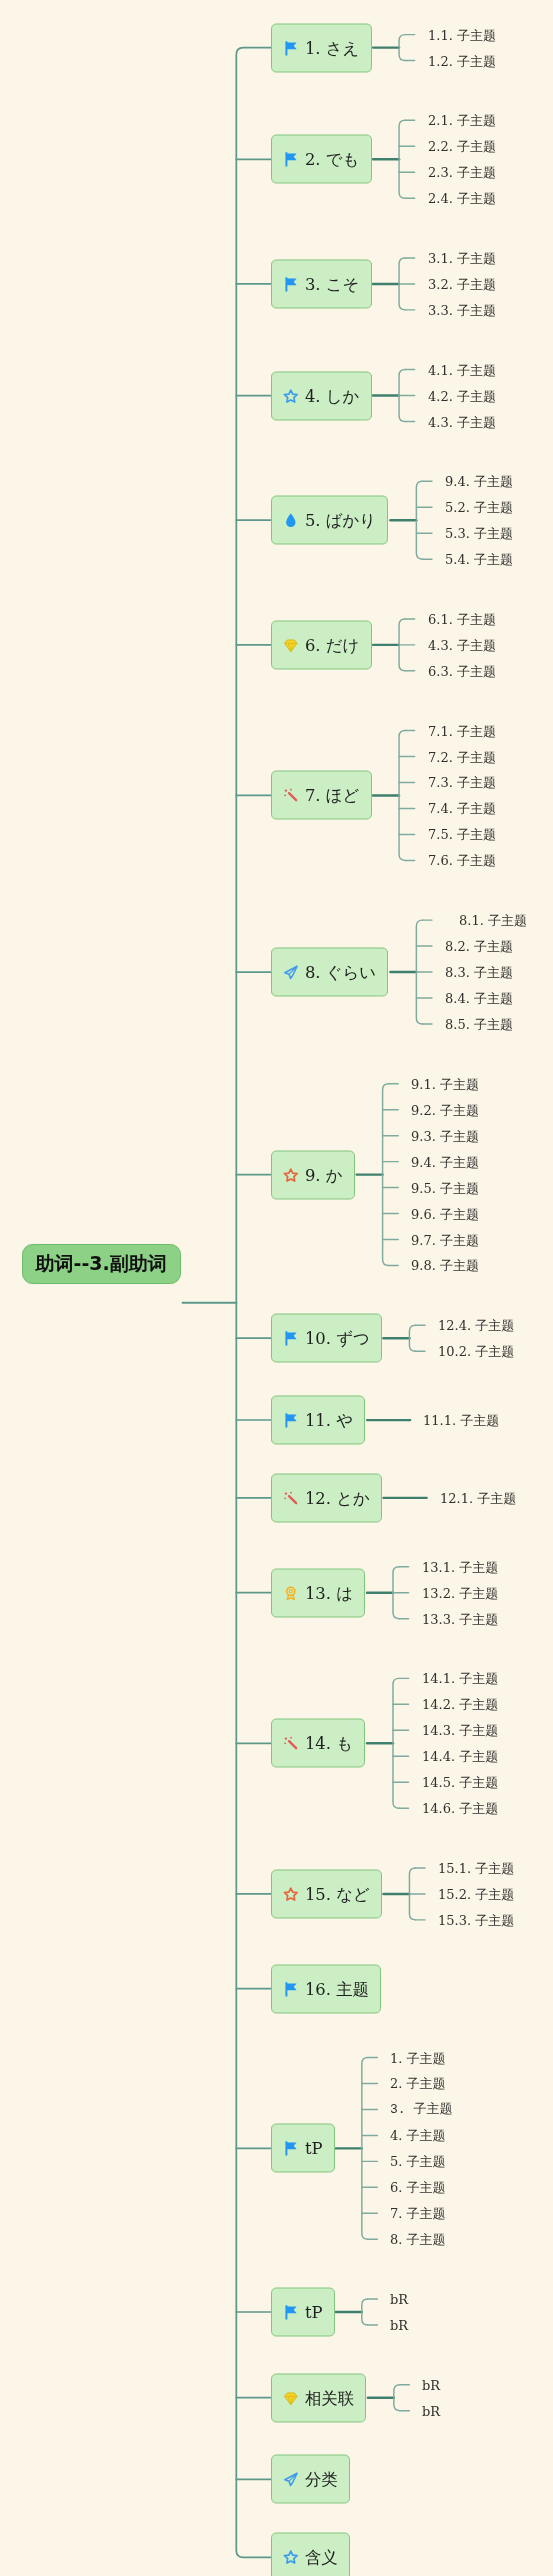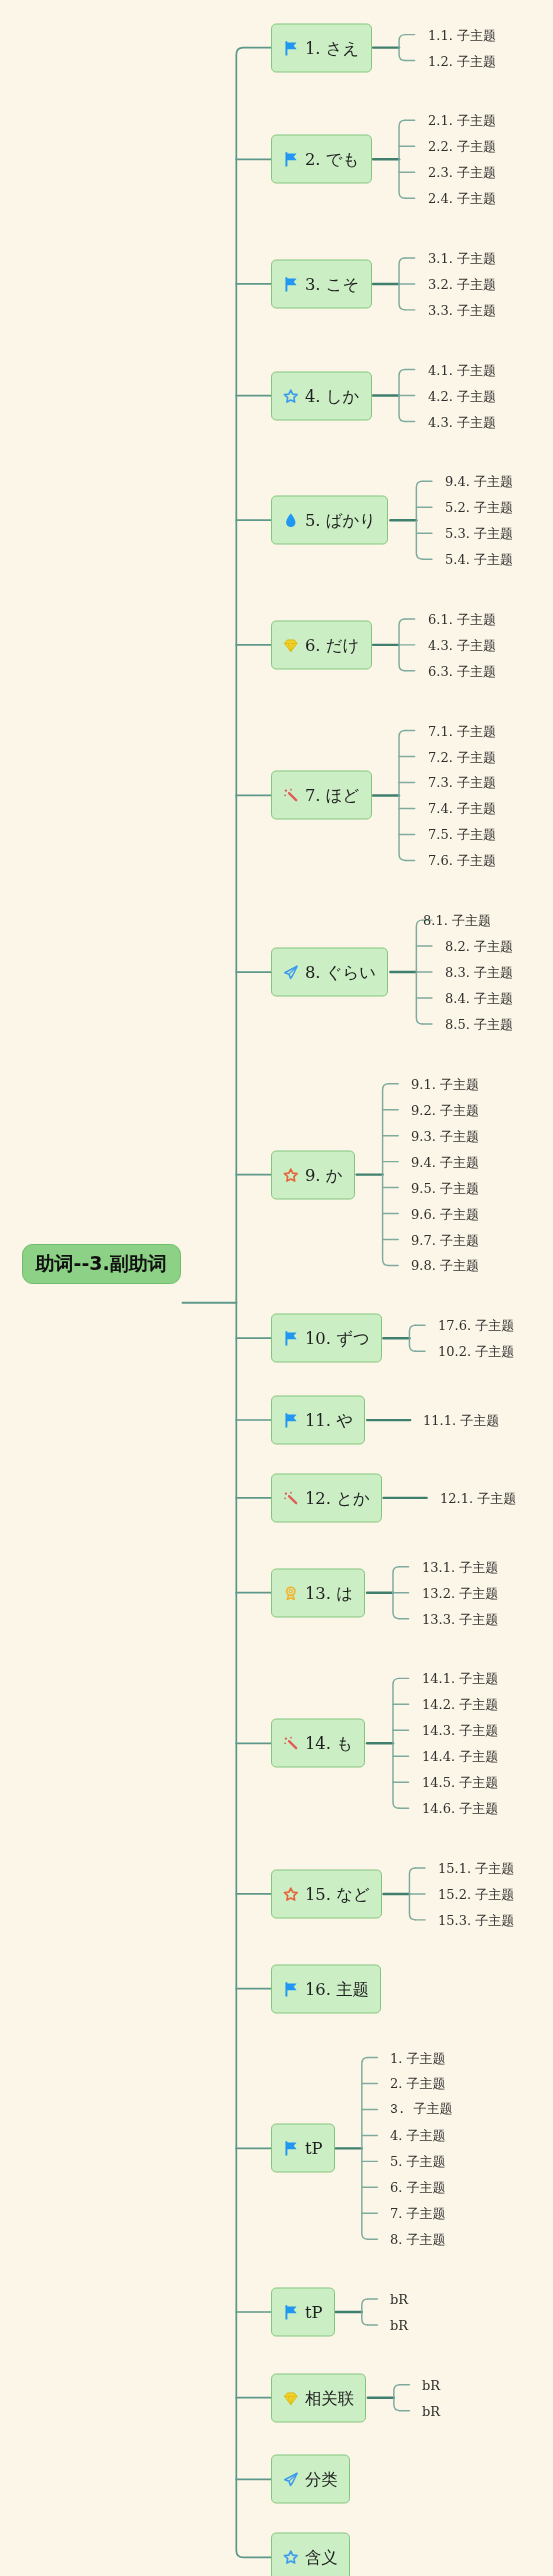--- a/index.html
+++ b/index.html
@@ -264,21 +264,21 @@
     <div class="sub" style="top: 860px; left: 428px;">7.6. 子主题</div>
     <div class="branch" style="left: 271px; top: 972px;">
       <span class="ic">
         <svg viewBox="0 0 16 16" xmlns="http://www.w3.org/2000/svg">
           <path d="M14.5 1.8L1.8 8.4l4.4 1.5 1.5 4.5 2.3-3.4 4.5-9.2z" fill="none" stroke="#3d9bee" stroke-width="1.6" stroke-linejoin="round"></path>
           <path d="M6.2 9.9l8.3-8.1" fill="none" stroke="#3d9bee" stroke-width="1.2"></path>
         </svg>
       </span>
       <span>8. ぐらい</span>
     </div>
-    <div class="sub" style="top: 920px; left: 423px;">8.1. 子主题</div>
+    <div class="sub" style="top: 920px; left: 459px;">8.1. 子主题</div>
     <div class="sub" style="top: 946px; left: 445px;">8.2. 子主题</div>
     <div class="sub" style="top: 972px; left: 445px;">8.3. 子主题</div>
     <div class="sub" style="top: 998px; left: 445px;">8.4. 子主题</div>
     <div class="sub" style="top: 1024px; left: 445px;">8.5. 子主题</div>
     <div class="branch" style="left: 271px; top: 1175px;">
       <span class="ic">
         <svg viewBox="0 0 16 16" xmlns="http://www.w3.org/2000/svg">
           <path d="M8 1.6l2 4.1 4.5.6-3.3 3.1.8 4.5L8 11.8l-4 2.1.8-4.5L1.5 6.3 6 5.7z" fill="none" stroke="#e8643d" stroke-width="1.7" stroke-linejoin="round"></path>
         </svg>
       </span>
@@ -294,21 +294,21 @@
     <div class="sub" style="top: 1265px; left: 411px;">9.8. 子主题</div>
     <div class="branch" style="left: 271px; top: 1338px;">
       <span class="ic">
         <svg viewBox="0 0 16 16" xmlns="http://www.w3.org/2000/svg">
           <path d="M3.5 1.5v14" stroke="#2196f3" stroke-width="2" stroke-linecap="round"></path>
           <path d="M3.5 2h10.5L11 5.5 14 9H3.5z" fill="#2196f3"></path>
         </svg>
       </span>
       <span>10. ずつ</span>
     </div>
-    <div class="sub" style="top: 1325px; left: 438px;">17.6. 子主题</div>
+    <div class="sub" style="top: 1325px; left: 438px;">12.4. 子主题</div>
     <div class="sub" style="top: 1351px; left: 438px;">10.2. 子主题</div>
     <div class="branch" style="left: 271px; top: 1420px;">
       <span class="ic">
         <svg viewBox="0 0 16 16" xmlns="http://www.w3.org/2000/svg">
           <path d="M3.5 1.5v14" stroke="#2196f3" stroke-width="2" stroke-linecap="round"></path>
           <path d="M3.5 2h10.5L11 5.5 14 9H3.5z" fill="#2196f3"></path>
         </svg>
       </span>
       <span>11. や</span>
     </div>

